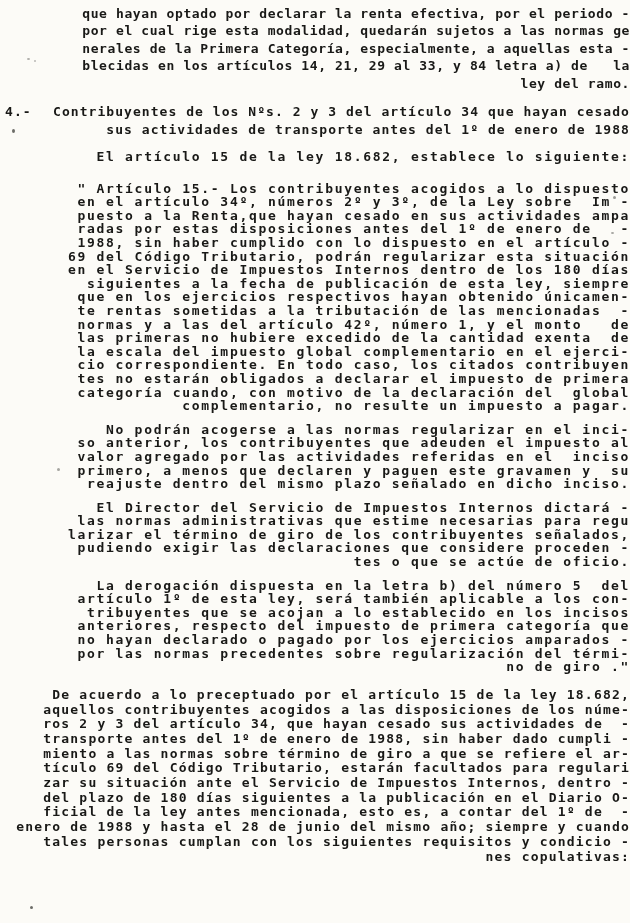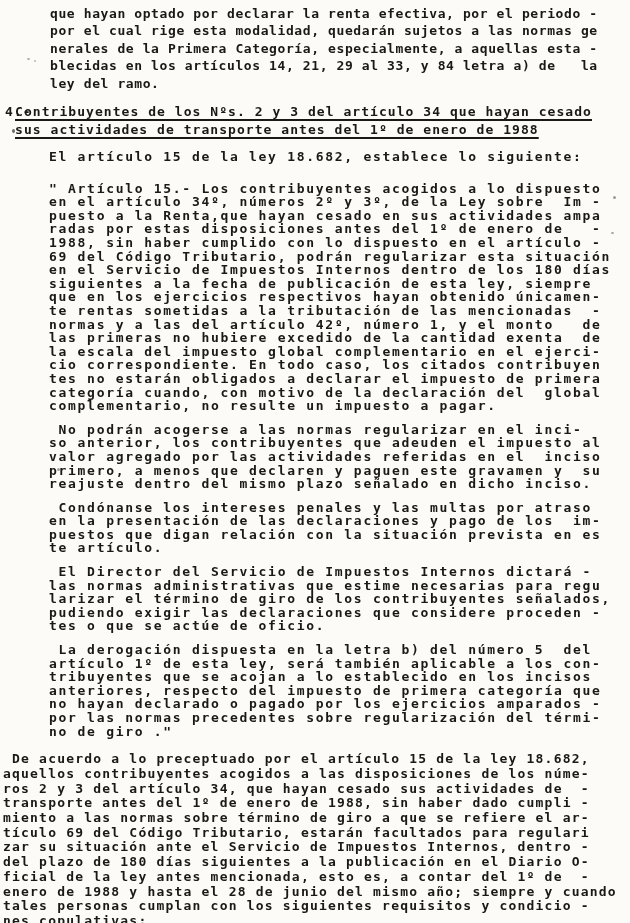--- a/index.html
+++ b/index.html
@@ -10,20 +10,21 @@
   .page {
     position: relative;
     width: 630px;
     height: 923px;
     background: #fcfbf7;
     color: #191917;
     font-family: "DejaVu Sans Mono", "Liberation Mono", monospace;
     font-size: 13px;
     font-weight: 700;
     overflow: hidden;
+    text-align: right;
   }
   pre {
     margin: 0;
     font: inherit;
     white-space: pre;
   }
   .intro {
     margin: 5px 0 0 50px;
     line-height: 17.4px;
     letter-spacing: 0.6px;
@@ -34,26 +35,25 @@
     line-height: 17.5px;
     letter-spacing: 1.05px;
   }
   .heading-num {
     position: absolute;
     left: 5px;
     top: 0;
   }
   .heading-title {
     margin-left: 15px;
-    text-decoration: underline;
     text-underline-offset: 3px;
     text-decoration-thickness: 1.6px;
   }
   .lead {
-    margin: 12px 8px 0 49px;
+    margin: 12px 0 0 49px;
     line-height: 13.6px;
     letter-spacing: 1.7px;
   }
   .quote pre {
     margin: 10px 0 0 49px;
     line-height: 13.6px;
     letter-spacing: 1.7px;
   }
   .quote pre.first {
     margin-top: 18px;
@@ -105,24 +105,20 @@
 la escala del impuesto global complementario en el ejerci-
 cio correspondiente. En todo caso, los citados contribuyen
 tes no estarán obligados a declarar el impuesto de primera
 categoría cuando, con motivo de la declaración del  global
 complementario, no resulte un impuesto a pagar.</pre>
     <pre> No podrán acogerse a las normas regularizar en el inci-
 so anterior, los contribuyentes que adeuden el impuesto al
 valor agregado por las actividades referidas en el  inciso
 primero, a menos que declaren y paguen este gravamen y  su
 reajuste dentro del mismo plazo señalado en dicho inciso.</pre>
-    <pre> Condónanse los intereses penales y las multas por atraso
-en la presentación de las declaraciones y pago de los  im-
-puestos que digan relación con la situación prevista en es
-te artículo.</pre>
     <pre> El Director del Servicio de Impuestos Internos dictará -
 las normas administrativas que estime necesarias para regu
 larizar el término de giro de los contribuyentes señalados,
 pudiendo exigir las declaraciones que considere proceden -
 tes o que se actúe de oficio.</pre>
     <pre> La derogación dispuesta en la letra b) del número 5  del
 artículo 1º de esta ley, será también aplicable a los con-
 tribuyentes que se acojan a lo establecido en los incisos
 anteriores, respecto del impuesto de primera categoría que
 no hayan declarado o pagado por los ejercicios amparados -

